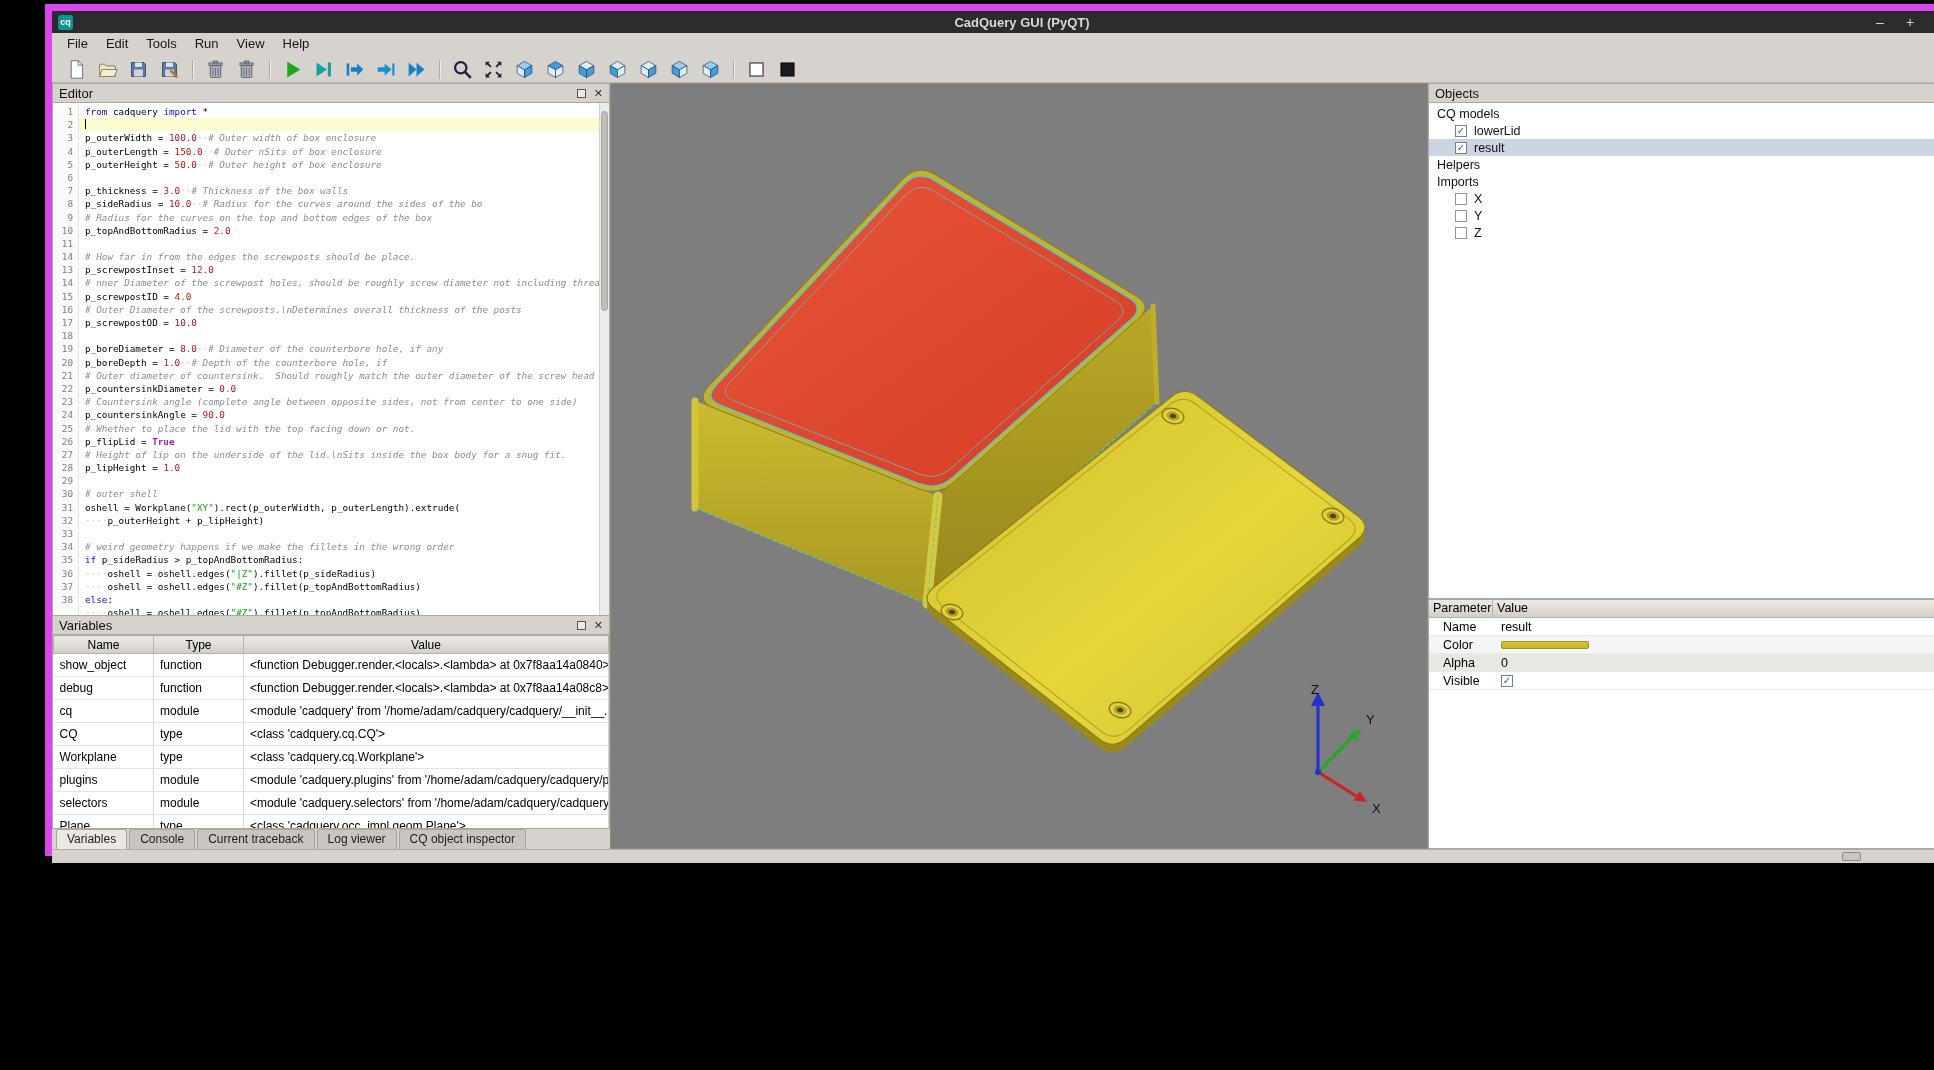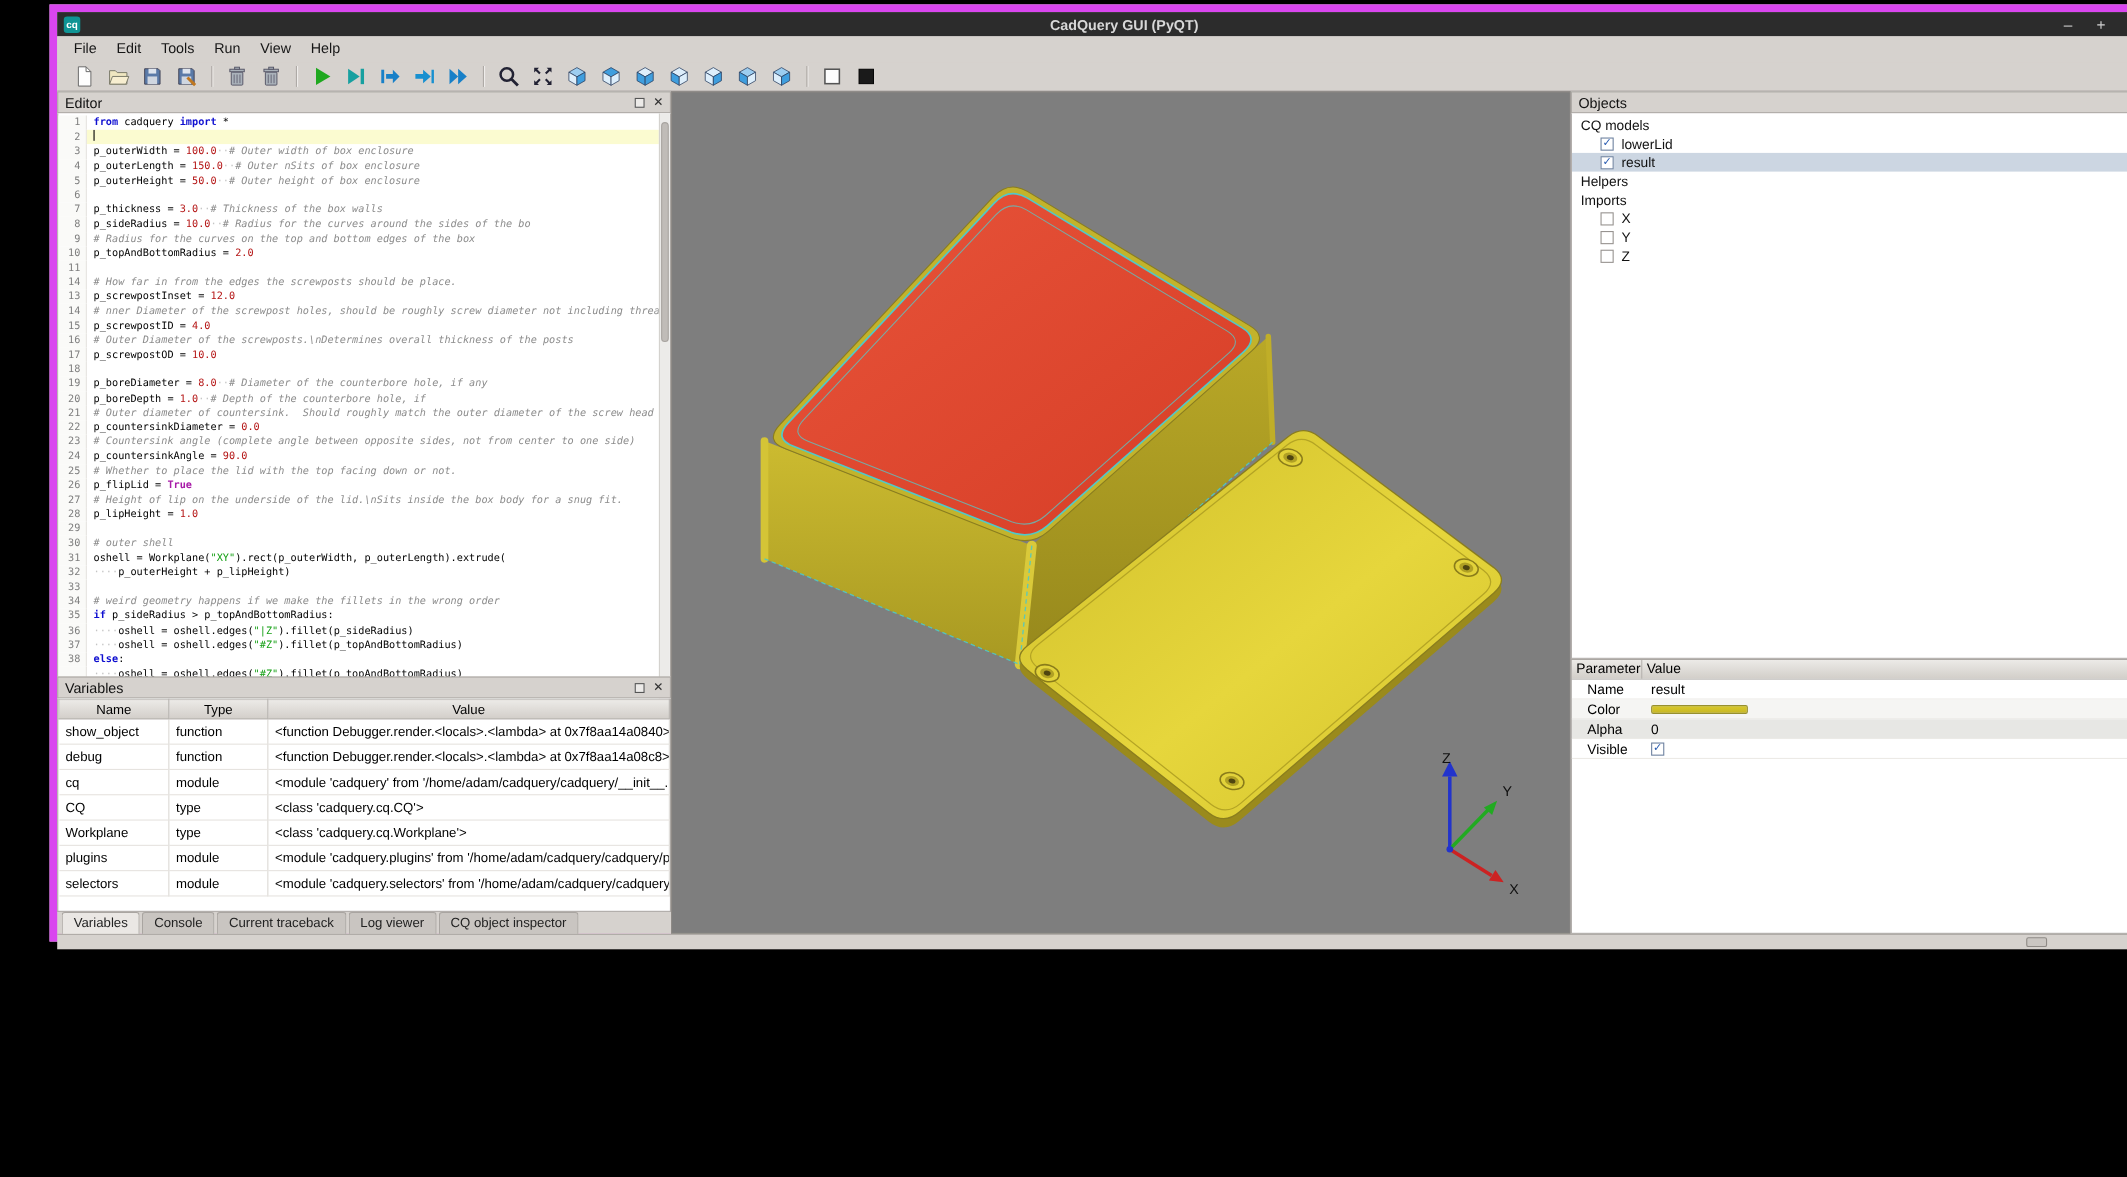--- a/index.html
+++ b/index.html
@@ -51,21 +51,21 @@
                   background:#fff; border:1px solid #aba7a3; border-top:none; overflow:hidden; }
   .code-area { position:absolute; left:0; top:0; right:10px; bottom:0; overflow:hidden;
                padding-top:2px; font-family:"DejaVu Sans Mono", monospace;
                font-size:9.3px; line-height:13.2px; }
   .code-line { display:flex; height:13.2px; white-space:pre; }
   .lnum  { flex:0 0 26px; text-align:right; padding-right:5px; color:#7e7e7e;
            background:#fafaf8; border-right:1px solid #e6e4e0; }
   .ltext { flex:1; padding-left:6px; overflow:hidden; }
   .code-line.current .ltext { background:#fbfbd0; }
   .caret { display:inline-block; width:1px; height:10px; background:#000; vertical-align:-1px; }
-  .tok-k { color:#0f0fd0; font-weight:bold; }
+  .tok-k { color:#0f0fd0; font-weight:normal; }
   .tok-p { color:#000; }
   .tok-n { color:#b51717; }
   .tok-s { color:#16a016; }
   .tok-c { color:#8c8c8c; font-style:italic; }
   .tok-b { color:#a81ca8; font-weight:bold; }
   .tok-w { color:#c4c4c4; }
   .ed-scroll { position:absolute; right:0; top:0; bottom:0; width:10px;
                background:#ecebe9; border-left:1px solid #d4d2ce; }
   .ed-thumb  { position:absolute; left:1px; right:1px; top:8px; height:200px;
                background:#c0bcb8; border:1px solid #a8a4a0; border-radius:4px; }
@@ -400,20 +400,25 @@
               <tr>
                 <td>plugins</td>
                 <td>module</td>
                 <td>&lt;module 'cadquery.plugins' from '/home/adam/cadquery/cadquery/plug...</td>
               </tr>
               <tr>
                 <td>selectors</td>
                 <td>module</td>
                 <td>&lt;module 'cadquery.selectors' from '/home/adam/cadquery/cadquery/se...</td>
               </tr>
+              <tr>
+                <td>Plane</td>
+                <td>type</td>
+                <td>&lt;class 'cadquery.occ_impl.geom.Plane'&gt;</td>
+              </tr>
             </tbody>
         </table>
       </div>
     </div>
 
     <div class="tabbar">
         <span class="tab active">Variables</span>
         <span class="tab">Console</span>
         <span class="tab">Current traceback</span>
         <span class="tab">Log viewer</span>

